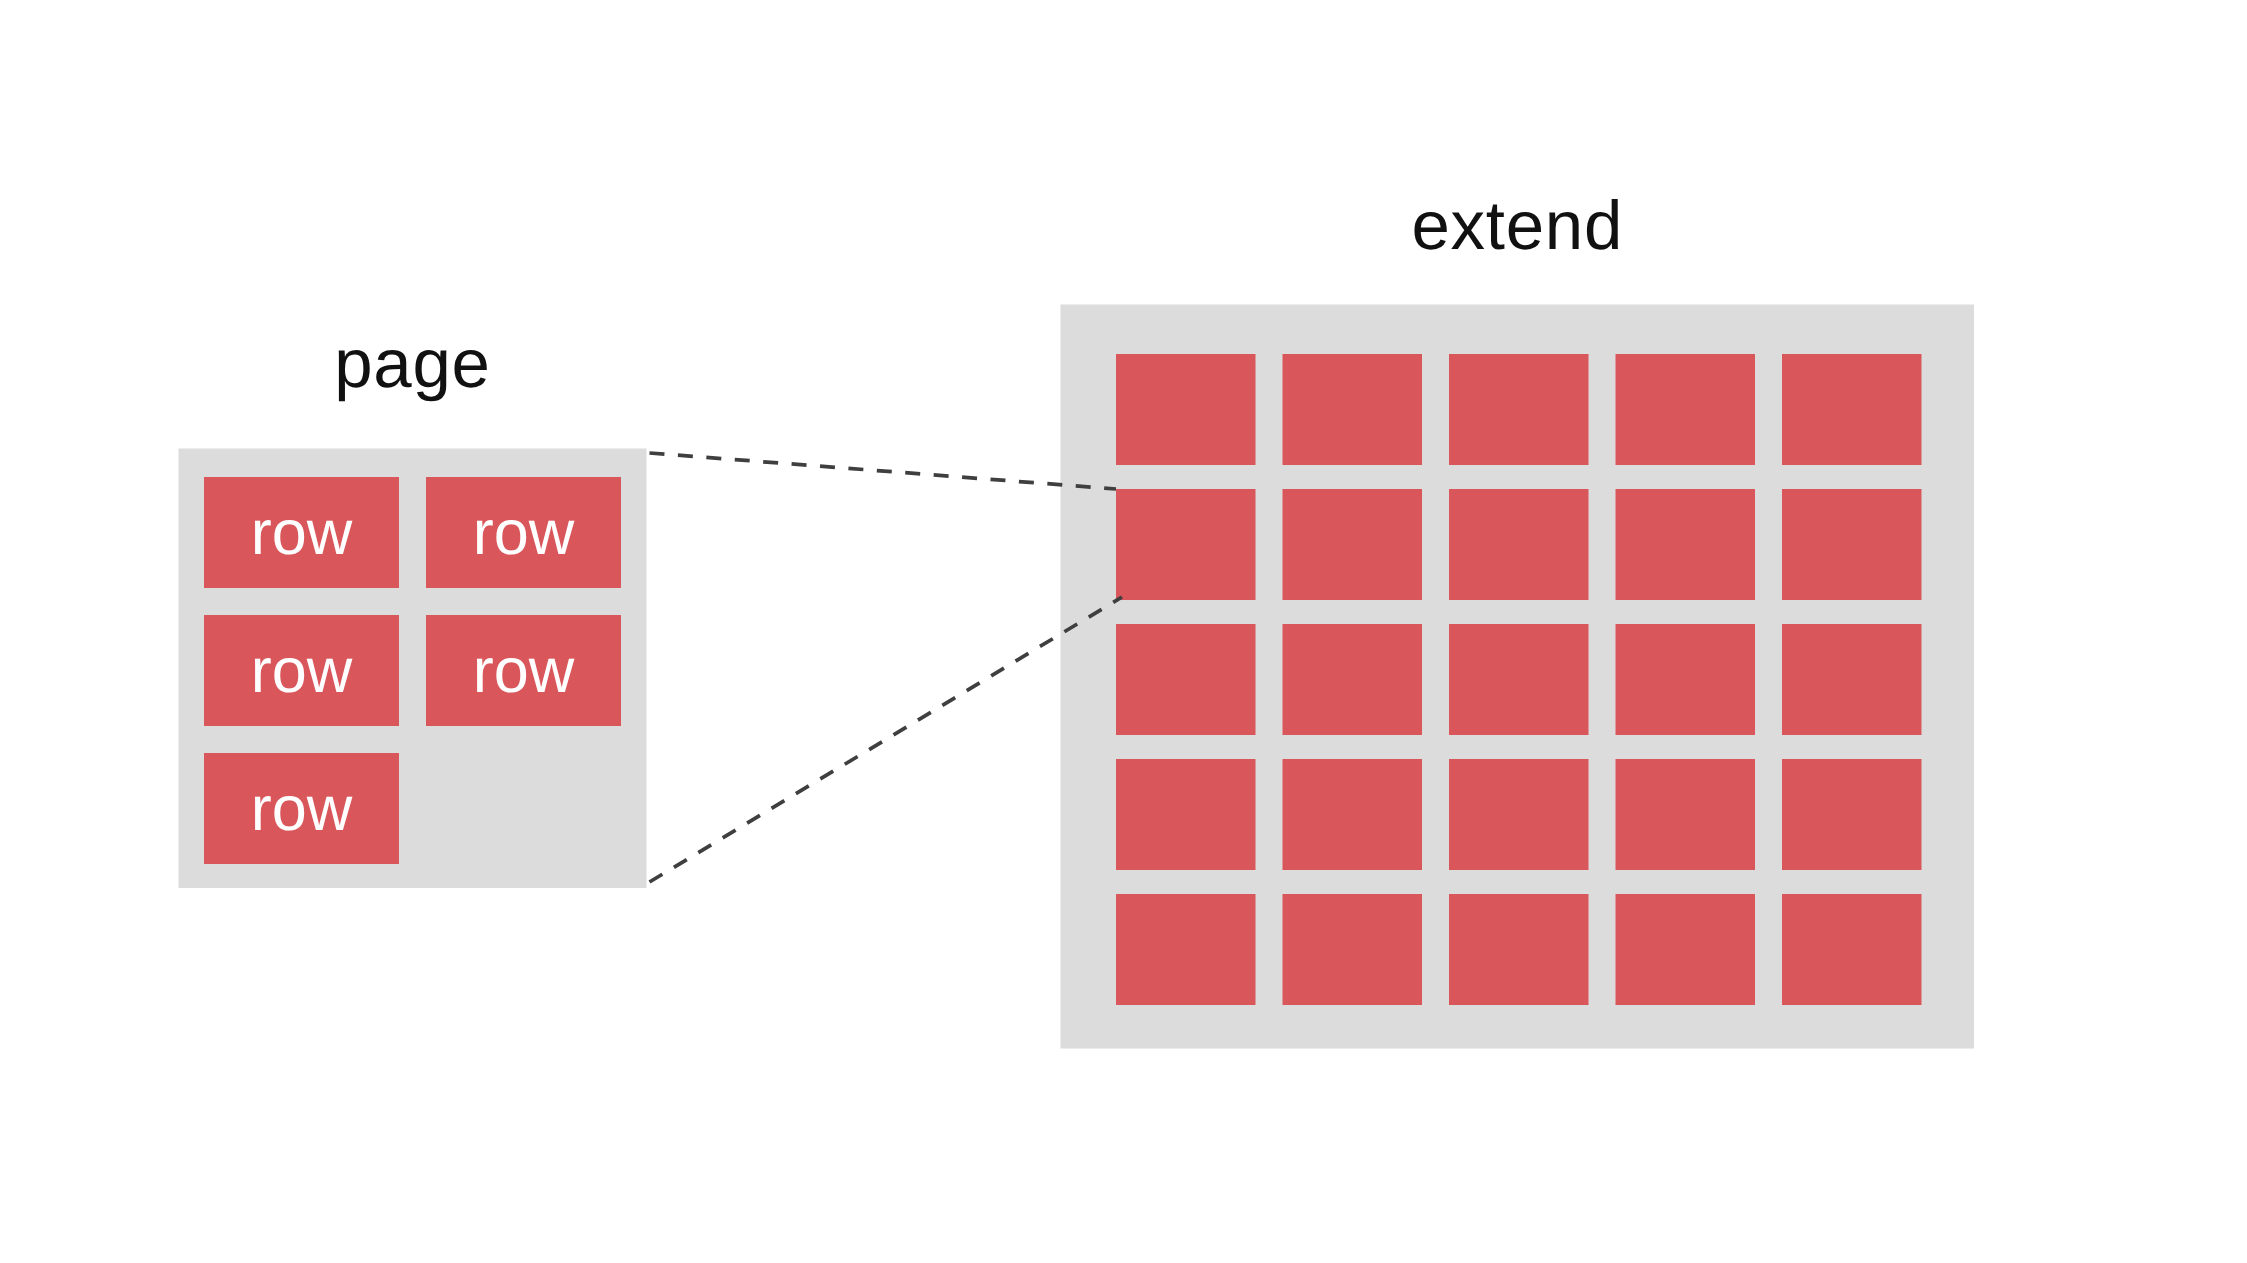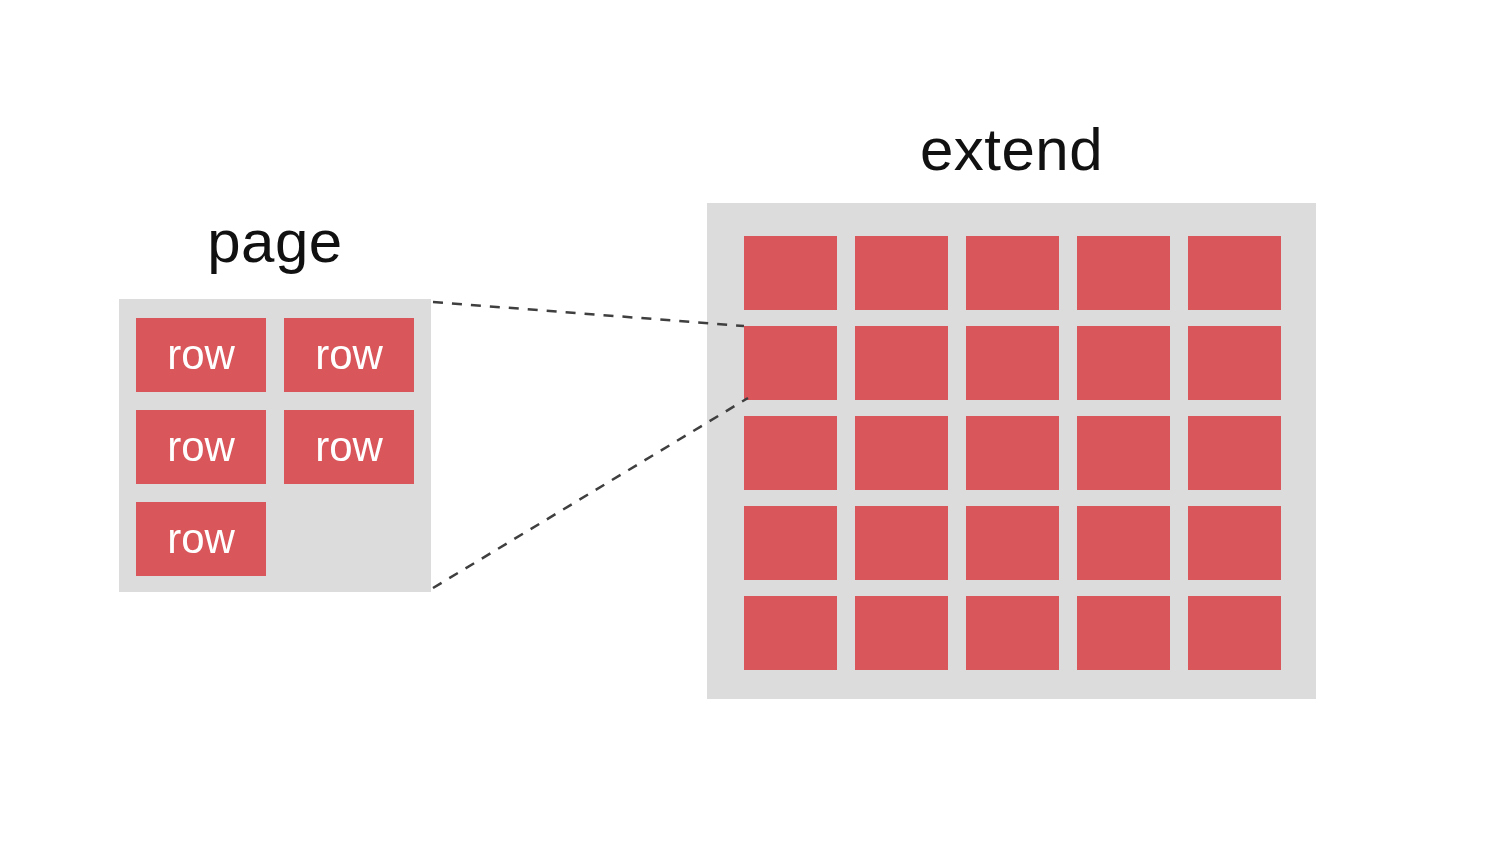--- a/index.html
+++ b/index.html
@@ -5,21 +5,21 @@
   * { margin: 0; padding: 0; box-sizing: border-box; }
   html, body { width: 1498px; height: 842px; background: var(--canvas-bg, #ffffff); }
   body {
     position: relative;
     overflow: hidden;
     font-family: "Liberation Sans", sans-serif;
   }
   .title {
     position: absolute;
     text-align: center;
-    font-size: 60px;
+    font-size: 46px;
     line-height: 56px;
     color: var(--title-text, #111111);
     letter-spacing: 0.5px;
   }
   .page-title  { left: 119px; top: 214px; width: 312px; height: 56px; }
   .extend-title{ left: 707px; top: 122px; width: 609px; height: 56px; }
 
   .panel {
     position: absolute;
     background: var(--panel-bg, #dcdcdc);

